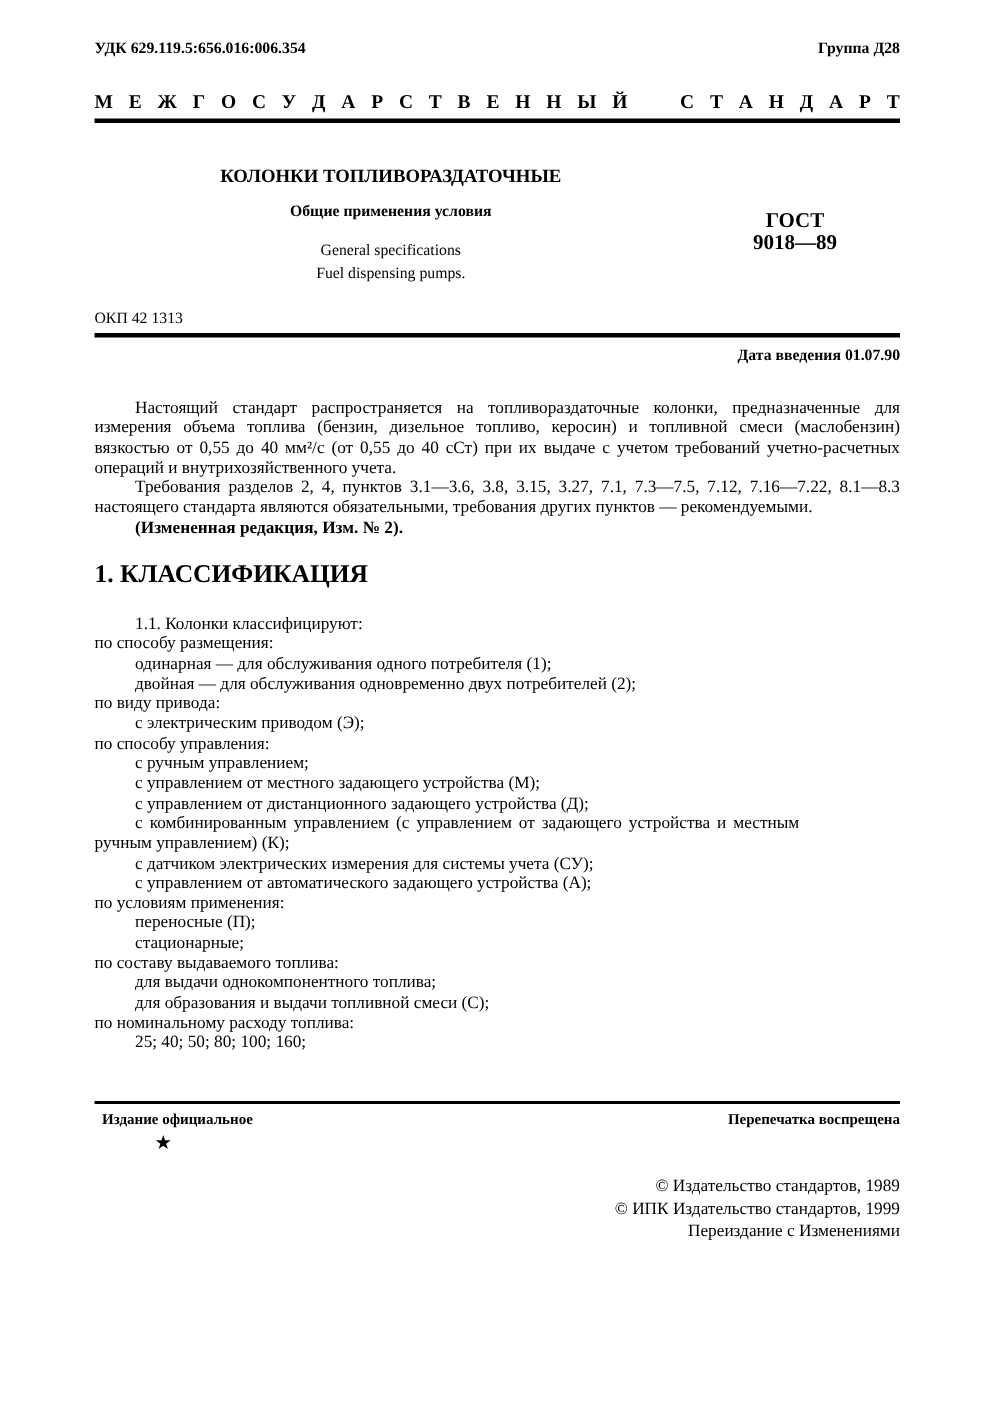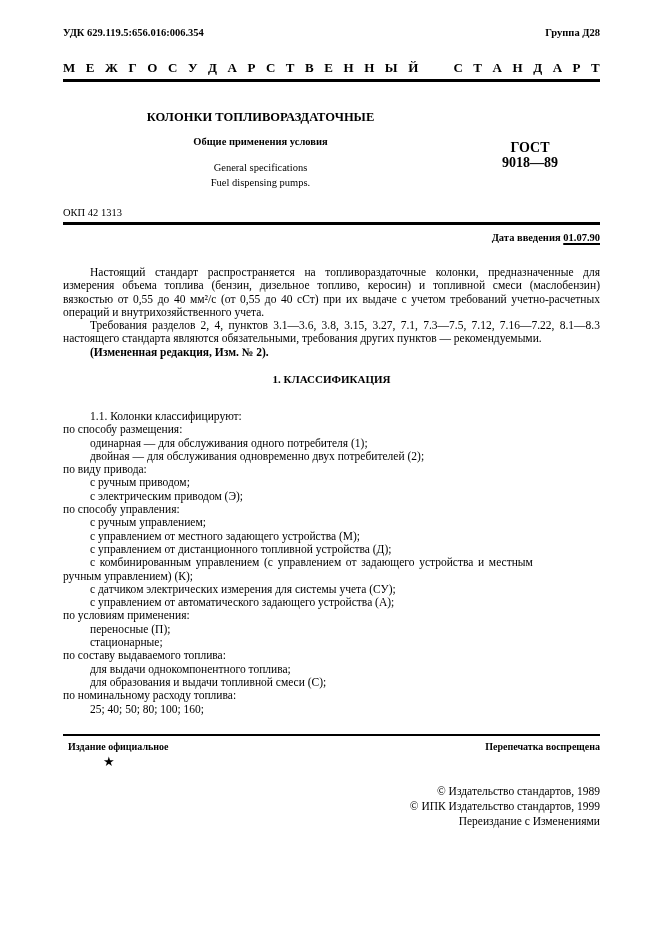--- a/index.html
+++ b/index.html
@@ -19,27 +19,27 @@
     .rule2 { top: 222px; }
     .rule3 { top: 734px; height: 2px; }
 
     .title-main { left: 63px; width: 395px; top: 110px; text-align: center; font-size: 12.5px; font-weight: bold; }
     .title-sub { left: 63px; width: 395px; top: 136px; text-align: center; font-size: 10.5px; font-weight: bold; }
     .title-en { left: 63px; width: 395px; top: 160px; text-align: center; font-size: 10.5px; line-height: 15px; }
     .gost { left: 480px; width: 100px; top: 140px; text-align: center; font-size: 14px; font-weight: bold; line-height: 15px; }
 
     .okp { left: 63px; top: 207px; font-size: 10.5px; }
     .date { right: 61px; top: 232px; font-size: 10.5px; font-weight: bold; }
-    .date .val { text-decoration: underline; text-decoration-thickness: 1.5px; text-underline-offset: 2px; text-align: right; }
+    .date .val { text-decoration-thickness: 1.5px; text-underline-offset: 2px; text-align: right; }
 
     .body { left: 90px; width: 510px; font-size: 11.5px; line-height: 13.3px; }
     .para { text-indent: 27px; text-align: justify; margin-left: -27px; width: 537px; }
     .amend { font-weight: bold; }
 
-    .sect-title { left: 63px; width: 537px; top: 373px; text-align: center; font-size: 11px; font-weight: bold; }
+    .sect-title { left: 63px; width: 537px; top: 373px; font-size: 17px; font-weight: bold; }
 
     .list { left: 90px; top: 398px; font-size: 11.5px; line-height: 13.3px; width: 510px; margin-top: 12px; }
     .l0 { margin-left: -27px; }
     .l1 { margin-left: 0; }
 
     .ed-off { left: 68px; top: 741px; font-size: 10px; font-weight: bold; }
     .star { left: 103px; top: 754px; font-size: 13px; }
     .reprint { right: 61px; top: 741px; font-size: 10px; font-weight: bold; }
     .copy { right: 61px; top: 784px; font-size: 11.5px; line-height: 15px; text-align: right; }
   </style>
@@ -107,27 +107,26 @@
 <div class="abs sect-title">1. КЛАССИФИКАЦИЯ</div>
 
 <div class="abs list">
   <div class="l1">1.1. Колонки классифицируют:</div>
 
   <div class="l0">по способу размещения:</div>
   <div class="l1">одинарная — для обслуживания одного потребителя (1);</div>
   <div class="l1">двойная — для обслуживания одновременно двух потребителей (2);</div>
 
   <div class="l0">по виду привода:</div>
-  <div class="l1">с ручным приводом;</div>
   <div class="l1">с электрическим приводом (Э);</div>
 
   <div class="l0">по способу управления:</div>
   <div class="l1">с ручным управлением;</div>
   <div class="l1">с управлением от местного задающего устройства (М);</div>
-  <div class="l1">с управлением от дистанционного топливной устройства (Д);</div>
+  <div class="l1">с управлением от дистанционного задающего устройства (Д);</div>
   <div class="l1" style="word-spacing:1.8px;">с комбинированным управлением (с управлением от задающего устройства и местным</div>
   <div class="l0">ручным управлением) (К);</div>
   <div class="l1">с датчиком электрических измерения для системы учета (СУ);</div>
   <div class="l1">с управлением от автоматического задающего устройства (А);</div>
 
   <div class="l0">по условиям применения:</div>
   <div class="l1">переносные (П);</div>
   <div class="l1">стационарные;</div>
 
   <div class="l0">по составу выдаваемого топлива:</div>

